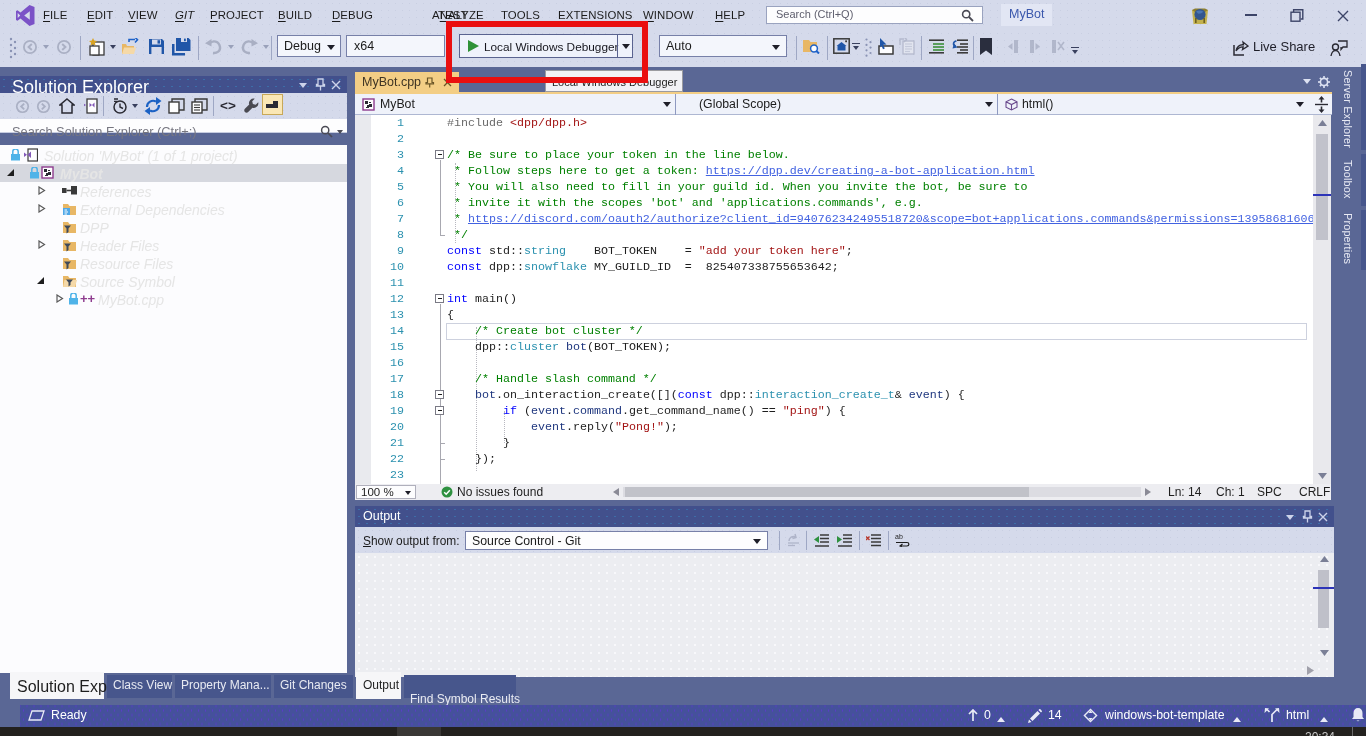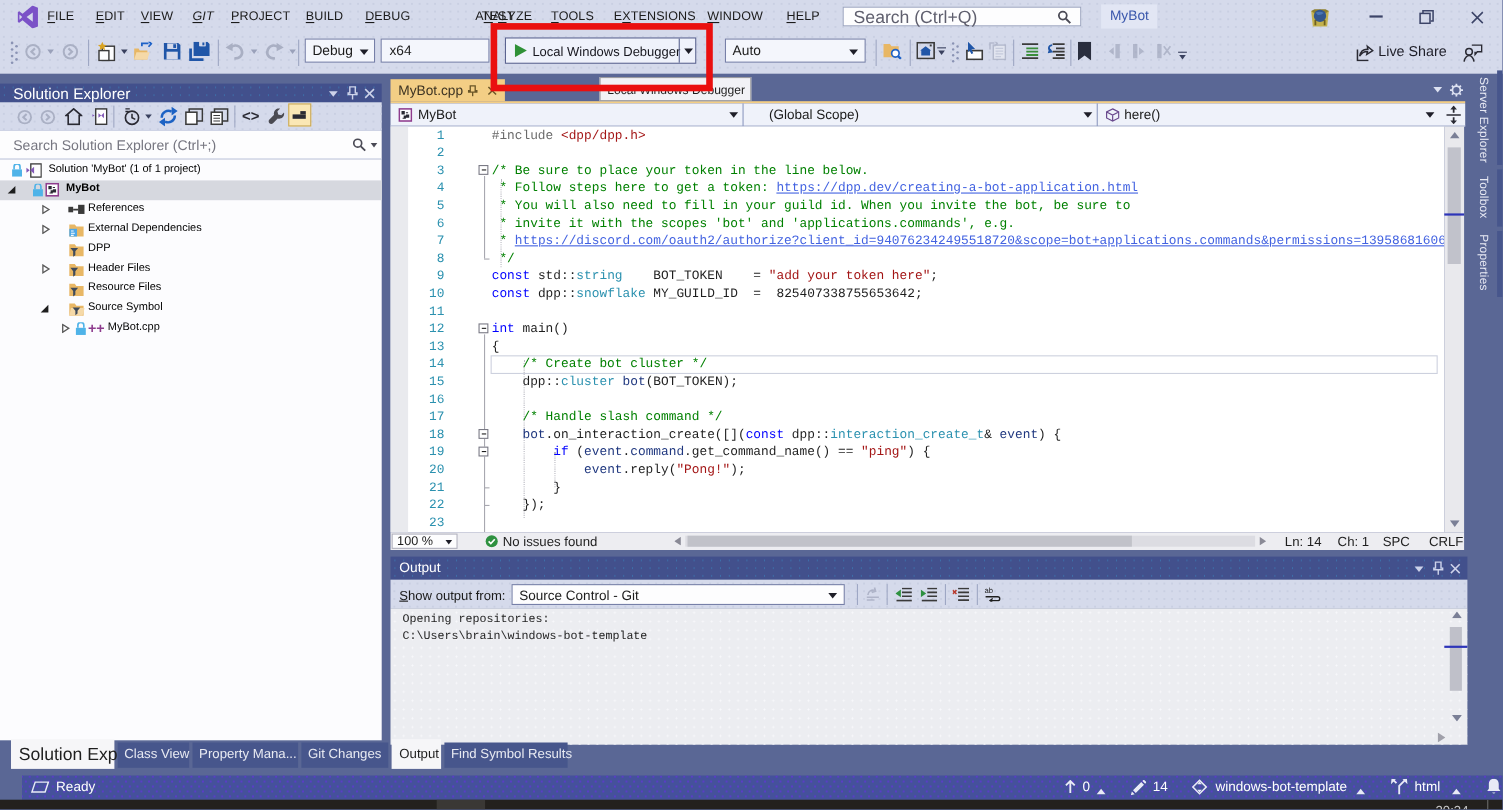--- a/index.html
+++ b/index.html
@@ -10,21 +10,21 @@
   .titledots{background-color:#42508C;background-image:radial-gradient(#3d6ea8 .8px,transparent 1px);background-size:8px 7px;}
   .statusdots{background-color:#45519B;background-image:radial-gradient(#5a3cc8 .7px,transparent .9px),radial-gradient(#5a3cc8 .7px,transparent .9px);background-size:7px 9px,7px 9px;background-position:0 1px,3.5px 5.5px;}
   .graydots{background-color:#ECEDF1;background-image:radial-gradient(#f8f8fb .8px,transparent 1px);background-size:8px 8px;}
   .whitedots{background-color:#FCFCFE;}
   .sep{width:1px;background:#9EA7C4;}
   .mi{position:absolute;top:9px;font-size:11.4px;color:#1b1b1b;letter-spacing:.1px;}
   .mi u{text-decoration-thickness:1px;text-underline-offset:2px;}
   .combo{position:absolute;background:#F4F6FC;border:1px solid #7780A8;box-sizing:border-box;}
   .cararrow{position:absolute;width:0;height:0;border-left:4px solid transparent;border-right:4px solid transparent;border-top:5px solid #1E1E28;}
   .tinyarrow{position:absolute;width:0;height:0;border-left:3.5px solid transparent;border-right:3.5px solid transparent;border-top:4px solid #39405E;}
-  .treetxt{position:absolute;font-size:10px;color:#000000;white-space:pre;}
+  .treetxt{position:absolute;font-size:14px;color:#e5e5e5;white-space:pre;font-style:italic;}
   pre{margin:0;}
   .code,.lnum{font-family:"Liberation Mono",monospace;font-size:11.66px;line-height:16px;color:#1e1e1e;}
   .lnum{color:#2B91AF;}
   .k{color:#0000FF;} .t{color:#2B91AF;} .s{color:#A31515;} .c{color:#008000;}
   .pp{color:#6A6A6A;} .v{color:#1F377F;}
   .lk{color:#4262E1;text-decoration:underline;}
 </style>
 </head>
 <body>
 <div class="ab lightdots" style="left:0;top:0;width:1366px;height:30px;"></div>
@@ -40,21 +40,21 @@
 <div class="mi" style="left:278px;"><u>B</u>UILD</div>
 <div class="mi" style="left:332px;"><u>D</u>EBUG</div>
 <div class="mi" style="left:390px;margin-left:48px;">TE<u>S</u>T</div>
 <div class="mi" style="left:432px;">A<u>N</u>ALYZE</div>
 <div class="mi" style="left:501px;"><u>T</u>OOLS</div>
 <div class="mi" style="left:558px;">E<u>X</u>TENSIONS</div>
 <div class="mi" style="left:643px;"><u>W</u>INDOW</div>
 <div class="mi" style="left:715px;"><u>H</u>ELP</div>
 
 <div class="ab" style="left:766px;top:6px;width:217px;height:18px;background:#FDFDFE;border:1px solid #9AA3BF;box-sizing:border-box;">
-  <div class="ab" style="left:9px;top:1px;font-size:16px;color:#5F5F6E;">Search (Ctrl+Q)</div>
+  <div class="ab" style="left:9px;top:1px;font-size:11px;color:#5F5F6E;">Search (Ctrl+Q)</div>
   <svg class="ab" style="right:8px;top:2px;" width="13" height="13" viewBox="0 0 13 13">
       <circle cx="5.2" cy="5.2" r="3.6" fill="none" stroke="#4A4A55" stroke-width="1.6"></circle>
       <line x1="8" y1="8" x2="12" y2="12" stroke="#4A4A55" stroke-width="1.8"></line>
     </svg>
 </div>
 
 <div class="ab" style="left:1001px;top:4px;width:51px;height:22px;background:#E2E6F4;">
   <div class="ab" style="left:8px;top:3px;font-size:12.5px;color:#3A57AC;">MyBot</div>
 </div>
 
@@ -259,21 +259,21 @@
   <path d="M3 11 C4 6.5 7 4.5 10.5 4.8 L10 2 L15 6 L9.5 9.5 L10.2 6.8 C7 6.6 5 8 3 11 Z" fill="none" stroke="#2A2A33" stroke-width="1.3"></path>
 </svg>
 <div class="ab" style="left:1253px;top:39px;font-size:13px;color:#1E1E28;">Live Share</div>
 <svg class="ab" style="left:1330px;top:39px;" width="18" height="18" viewBox="0 0 18 18">
   <circle cx="5.5" cy="8" r="3" fill="none" stroke="#2A2A33" stroke-width="1.4"></circle>
   <path d="M1 17 C1.5 13 4 11.5 5.5 11.5 C7 11.5 9.5 13 10 17" fill="none" stroke="#2A2A33" stroke-width="1.4"></path>
   <path d="M8 2 L17 2 L17 8 L13 8 L11 10.5 L11 8" fill="#D5DAEB" stroke="#2A2A33" stroke-width="1.3"></path>
 </svg>
 
 <div class="ab titledots" style="left:0;top:76px;width:347px;height:17px;">
-  <div class="ab" style="left:12px;top:1px;font-size:14px;color:#FFFFFF;">Solution Explorer</div>
+  <div class="ab" style="left:12px;top:1px;font-size:18px;color:#FFFFFF;">Solution Explorer</div>
   <div class="cararrow" style="left:299px;top:7px;border-top-color:#CDD3EA;"></div>
   <svg class="ab" style="left:315px;top:2px;" width="11" height="13" viewBox="0 0 11 13">
       <path d="M3 1 L8 1 L8 6.5 L9.5 6.5 L9.5 8 L1.5 8 L1.5 6.5 L3 6.5 Z M5.5 8 L5.5 12.5" stroke="#CDD3EA" stroke-width="1.3" fill="none"></path>
     </svg>
   <svg class="ab" style="left:331px;top:4px;" width="10" height="10" viewBox="0 0 10 10">
       <path d="M1 1 L9 9 M9 1 L1 9" stroke="#CDD3EA" stroke-width="1.4"></path>
     </svg>
 </div>
 <div class="ab lightdots" style="left:0;top:93px;width:347px;height:26px;"></div>
 <svg class="ab" style="left:15px;top:99px;" width="15" height="15" viewBox="0 0 16 16">
@@ -320,21 +320,21 @@
 <div class="ab sep" style="left:213px;top:96px;height:20px;"></div>
 <div class="ab" style="left:220px;top:98px;font-size:13.5px;font-weight:bold;color:#2A2A33;">&lt;&gt;</div>
 <svg class="ab" style="left:243px;top:98px;" width="16" height="16" viewBox="0 0 16 16">
   <path fill="#4A4A52" d="M15.2 4.2 C15.6 5.8 15.2 7.4 14 8.6 C12.8 9.8 11 10.2 9.5 9.7 L5.2 14 C4.3 14.9 2.8 14.9 1.9 14 C1 13.1 1 11.6 1.9 10.7 L6.2 6.4 C5.7 4.9 6.1 3.1 7.3 1.9 C8.5 .7 10.1 .3 11.7 .7 L9.2 3.2 L9.9 6 L12.7 6.7 Z"></path>
 </svg>
 <div class="ab" style="left:262px;top:94px;width:21px;height:21px;background:#FAE7B5;border:1px solid #C8A858;box-sizing:border-box;">
   <div class="ab" style="left:3px;top:9px;width:12px;height:4px;background:#2A2A33;"></div>
   <div class="ab" style="left:10px;top:6px;width:5px;height:3px;background:#2A2A33;"></div>
 </div>
 
-<div class="ab" style="left:0;top:119px;width:347px;height:26px;background:#FDFDFE;border-bottom:1px solid #C6CCE0;box-sizing:border-box;">
+<div class="ab" style="left:0;top:119px;width:347px;height:14px;background:#FDFDFE;border-bottom:1px solid #C6CCE0;box-sizing:border-box;">
   <div class="ab" style="left:12px;top:5px;font-size:12.8px;color:#767680;">Search Solution Explorer (Ctrl+;)</div>
   <svg class="ab" style="left:320px;top:6px;" width="13" height="13" viewBox="0 0 13 13">
       <circle cx="5.2" cy="5.2" r="3.6" fill="none" stroke="#4A4A55" stroke-width="1.5"></circle>
       <line x1="8" y1="8" x2="12" y2="12" stroke="#4A4A55" stroke-width="1.7"></line>
     </svg>
   <div class="cararrow" style="left:337px;top:11px;border-left-width:3px;border-right-width:3px;border-top-width:4px;border-top-color:#4A4A55;"></div>
 </div>
 
 <div class="ab whitedots" style="left:0;top:145px;width:347px;height:528px;"></div>
 
@@ -453,21 +453,21 @@
   </svg>
   <div class="ab" style="left:25px;top:3px;font-size:12.3px;color:#1b1b1b;">MyBot</div>
   <div class="cararrow" style="left:308px;top:8px;"></div>
   <div class="ab" style="left:320px;top:0;width:1px;height:21px;background:#8E99C0;"></div>
   <div class="ab" style="left:344px;top:3px;font-size:12.3px;color:#1b1b1b;">(Global Scope)</div>
   <div class="cararrow" style="left:630px;top:8px;"></div>
   <div class="ab" style="left:642px;top:0;width:1px;height:21px;background:#8E99C0;"></div>
   <svg class="ab" style="left:650px;top:4px;" width="13" height="13" viewBox="0 0 13 13">
       <path d="M6.5 1 L12 3.8 L12 9.2 L6.5 12 L1 9.2 L1 3.8 Z M1 3.8 L6.5 6.6 L12 3.8 M6.5 6.6 L6.5 12" fill="none" stroke="#6A4A8E" stroke-width="1.1"></path>
     </svg>
-  <div class="ab" style="left:667px;top:3px;font-size:12.3px;color:#1b1b1b;">here()</div>
+  <div class="ab" style="left:667px;top:3px;font-size:12.3px;color:#1b1b1b;">html()</div>
   <div class="cararrow" style="left:941px;top:8px;"></div>
   <svg class="ab" style="left:959px;top:2px;" width="15" height="17" viewBox="0 0 15 17">
     <line x1="1" y1="8.5" x2="14" y2="8.5" stroke="#2A2A33" stroke-width="1.4"></line>
     <path fill="#2A2A33" d="M7.5 0 L10.5 3.5 L8.3 3.5 L8.3 6.5 L6.7 6.5 L6.7 3.5 L4.5 3.5 Z M7.5 17 L10.5 13.5 L8.3 13.5 L8.3 10.5 L6.7 10.5 L6.7 13.5 L4.5 13.5 Z"></path>
   </svg>
 </div>
 
 <div class="ab" style="left:355px;top:115px;width:958px;height:369px;background:#FFFFFF;overflow:hidden;">
   <div class="ab" style="left:0;top:0;width:16px;height:369px;background:#E9EAEE;"></div>
 
@@ -640,22 +640,20 @@
     </g>
   <path d="M0 2.5 L3.5 6 M3.5 2.5 L0 6" stroke="#B83A2E" stroke-width="1.4"></path>
 </svg>
 <div class="ab sep" style="left:888px;top:531px;height:19px;"></div>
 <svg class="ab" style="left:895px;top:533px;" width="16" height="14" viewBox="0 0 16 14">
   <text x="0" y="6" font-size="7" font-family="Liberation Sans" fill="#1e1e1e">ab</text>
   <path d="M1 9.5 L12 9.5 C14.5 9.5 14.5 13 12 13 L6 13 M7.5 11 L5 13 L7.5 15" fill="none" stroke="#1e1e1e" stroke-width="1.2"></path>
 </svg>
 
 <div class="ab graydots" style="left:355px;top:553px;width:979px;height:124px;">
-  <pre class="ab code" style="left:11px;top:2px;color:#1e1e1e;font-size:10.6px;">Opening repositories:
-C:\Users\brain\windows-bot-template</pre>
   <svg class="ab" style="left:952px;top:113px;" width="7" height="9" viewBox="0 0 7 9">
       <path fill="#A0A0AA" d="M0 0 L0 9 L7 4.5 Z"></path>
     </svg>
 </div>
 
 <div class="ab" style="left:1318px;top:556px;width:12px;height:104px;">
   <svg class="ab" style="left:2px;top:0;" width="9" height="6" viewBox="0 0 9 6">
       <path fill="#7A7F96" d="M4.5 0 L9 6 L0 6 Z"></path>
     </svg>
   <div class="ab" style="left:0;top:14px;width:11px;height:58px;background:#BFC0C9;"></div>
@@ -674,21 +672,21 @@
 <div class="ab" style="left:175px;top:675px;width:96px;height:23px;background:#47568C;">
   <div class="ab" style="left:6px;top:3px;font-size:12px;color:#E8EAF2;white-space:nowrap;">Property Mana...</div>
 </div>
 <div class="ab" style="left:274px;top:675px;width:79px;height:23px;background:#47568C;">
   <div class="ab" style="left:6px;top:3px;font-size:12px;color:#E8EAF2;white-space:nowrap;">Git Changes</div>
 </div>
 <div class="ab" style="left:356px;top:672px;width:45px;height:27px;background:#F6F6F8;">
   <div class="ab" style="left:7px;top:6px;font-size:12px;color:#1e1e1e;">Output</div>
 </div>
 <div class="ab" style="left:404px;top:675px;width:112px;height:23px;background:#47568C;">
-  <div class="ab" style="left:6px;top:3px;font-size:12px;color:#E8EAF2;white-space:nowrap;">Find Symbol Results</div>
+  <div class="ab" style="left:6px;top:17px;font-size:12px;color:#E8EAF2;white-space:nowrap;">Find Symbol Results</div>
 </div>
 
 <div class="ab statusdots" style="left:0;top:705px;width:1366px;height:22px;margin-left:20px;">
   <svg class="ab" style="left:8px;top:5px;" width="17" height="11" viewBox="0 0 17 11">
       <path d="M4 1 L16 1 L13 10 L1 10 Z" fill="none" stroke="#E8EAF6" stroke-width="1.3"></path>
     </svg>
   <div class="ab" style="left:31px;top:3px;font-size:12.3px;color:#FFFFFF;">Ready</div>
   <svg class="ab" style="left:947px;top:4px;" width="12" height="13" viewBox="0 0 12 13">
       <path d="M6 12 L6 1 M2 5 L6 1 L10 5" fill="none" stroke="#E8EAF6" stroke-width="1.7"></path>
     </svg>

